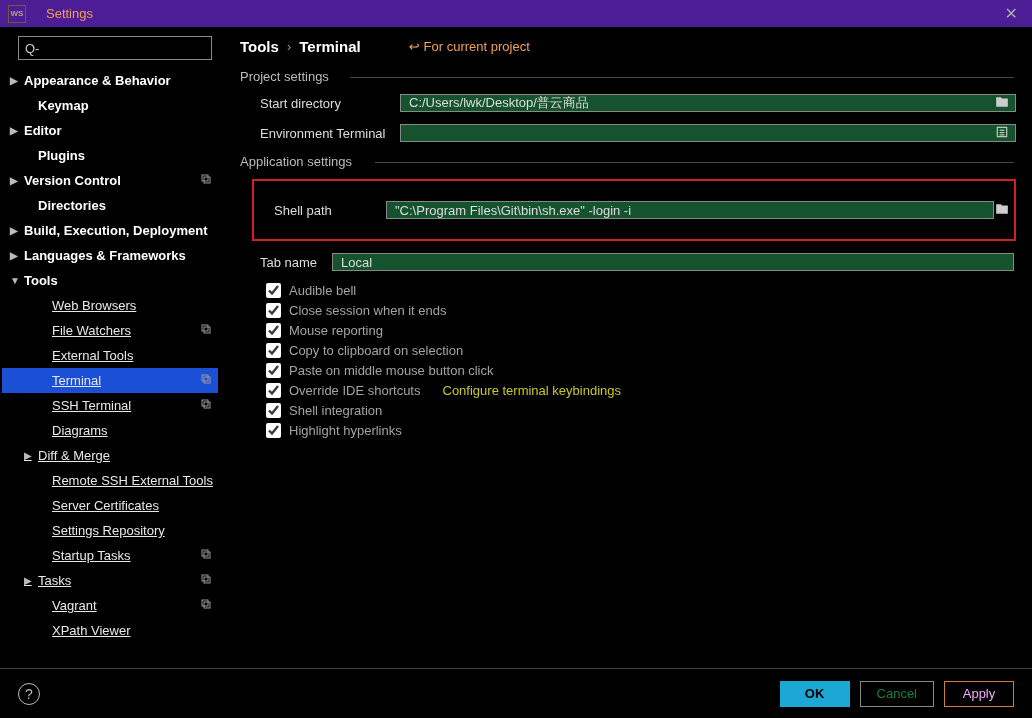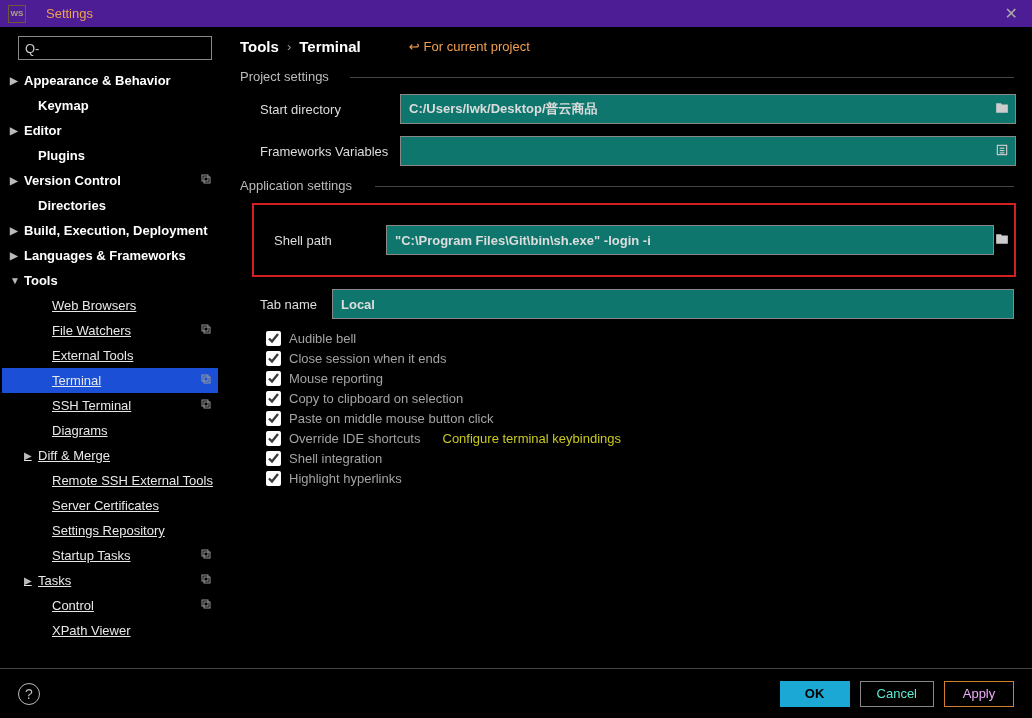--- a/index.html
+++ b/index.html
@@ -30,36 +30,36 @@
 .breadcrumb .sep { color: #999; font-size: 13px; }
 .for-project { color: #f0a050; margin-left: 40px; font-size: 13px; display: flex; align-items: center; gap: 4px; }
 .for-project .reset-icon { font-size: 13px; }
 
 .fieldset-label { color: #bbb; font-size: 13px; position: relative; margin-top: 6px; margin-bottom: 10px; }
 .fieldset-label::after { content: ""; position: absolute; left: 110px; right: 0; top: 50%; height: 1px; background: #444; }
 .fieldset-label.app::after { left: 135px; }
 
 .form-row { display: flex; align-items: center; margin-bottom: 12px; padding-left: 20px; }
 .form-row label { width: 140px; color: #ddd; }
-.form-row input[type=text] { flex: 1; height: 30px; background: #0f766e; border: 1px solid #888; color: #ddd; padding: 0 8px; font-size: 13px; font-weight: bold; }
+.form-row input[type=text] { flex: 1; height: 18px; background: #14532d; border: 1px solid #888; color: #ddd; padding: 0 8px; font-size: 13px; }
 .form-row .folder-icon { width: 24px; text-align: center; color: #ccc; margin-left: -26px; z-index: 1; pointer-events: none; }
 .form-row .list-icon { width: 24px; text-align: center; color: #ccc; margin-left: -26px; z-index: 1; }
 
 .highlight-box { border: 2px solid #d02020; padding: 20px; margin-left: -4px; margin-right: 4px; display: flex; align-items: center; flex: 1; }
 .highlight-box label { width: 112px; margin-left: -14px; padding-left: 14px; }
 
 .checkbox-row { display: flex; align-items: center; margin-bottom: 5px; padding-left: 26px; gap: 8px; }
 .checkbox-row input[type=checkbox] { width: 15px; height: 15px; accent-color: #fff; }
 .checkbox-row label { color: #a3a3a3; }
 .config-link { color: #c8c820; margin-left: 14px; cursor: pointer; }
 
 .footer { height: 50px; background: #000; border-top: 1px solid #444; display: flex; align-items: center; padding: 0 18px; }
 .help-icon { width: 22px; height: 22px; border: 1.5px solid #bbb; border-radius: 50%; display: flex; align-items: center; justify-content: center; color: #bbb; font-size: 14px; cursor: pointer; }
 .footer-spacer { flex: 1; }
-.btn { height: 26px; min-width: 70px; padding: 0 16px; margin-left: 10px; border: 1px solid #888; background: #000; color: #5eead4; cursor: pointer; font-size: 13px; }
+.btn { height: 26px; min-width: 70px; padding: 0 16px; margin-left: 10px; border: 1px solid #888; background: #000; color: #15803d; cursor: pointer; font-size: 13px; }
 .btn.primary { background: #1ba8d4; border-color: #1ba8d4; color: #000; font-weight: bold; }
 .btn.apply { border-color: #d08030; color: #f0abfc; }
 
 svg.icon { width: 14px; height: 14px; }
 </style>
 </head>
 <body>
 
 <div class="titlebar">
   <div class="logo">WS</div>
@@ -176,21 +176,21 @@
         <div class="tree-item child indent1">
           <span class="arrow">▶</span>
           <span>Tasks</span>
           <span class="copy-icon"><svg width="12" height="12" viewBox="0 0 24 24" fill="none" stroke="#999" stroke-width="2">
               <rect x="8" y="8" width="12" height="12"></rect>
               <rect x="4" y="4" width="12" height="12"></rect>
             </svg></span>
         </div>
         <div class="tree-item child indent2">
           <span class="arrow"></span>
-          <span>Control</span>
+          <span>Vagrant</span>
           <span class="copy-icon"><svg width="12" height="12" viewBox="0 0 24 24" fill="none" stroke="#999" stroke-width="2">
               <rect x="8" y="8" width="12" height="12"></rect>
               <rect x="4" y="4" width="12" height="12"></rect>
             </svg></span>
         </div>
         <div class="tree-item child indent2">
           <span class="arrow"></span>
           <span>XPath Viewer</span>
         </div>
       </div>
@@ -213,21 +213,21 @@
       <label>Start directory</label>
       <input type="text" value="C:/Users/lwk/Desktop/普云商品" style="">
       <span class="folder-icon">
         <svg class="icon" viewBox="0 0 24 24" fill="#ccc">
             <path d="M10 4H2v16h20V6H12l-2-2z"></path>
           </svg>
       </span>
     </div>
 
     <div class="form-row">
-      <label>Frameworks Variables</label>
+      <label>Environment Terminal</label>
       <input type="text" value="" style="">
       <span class="list-icon">
         <svg class="icon" viewBox="0 0 24 24" fill="none" stroke="#ccc" stroke-width="2">
             <rect x="4" y="4" width="16" height="16"></rect>
             <line x1="8" y1="9" x2="16" y2="9"></line>
             <line x1="8" y1="13" x2="16" y2="13"></line>
             <line x1="8" y1="17" x2="16" y2="17"></line>
           </svg>
       </span>
     </div>

